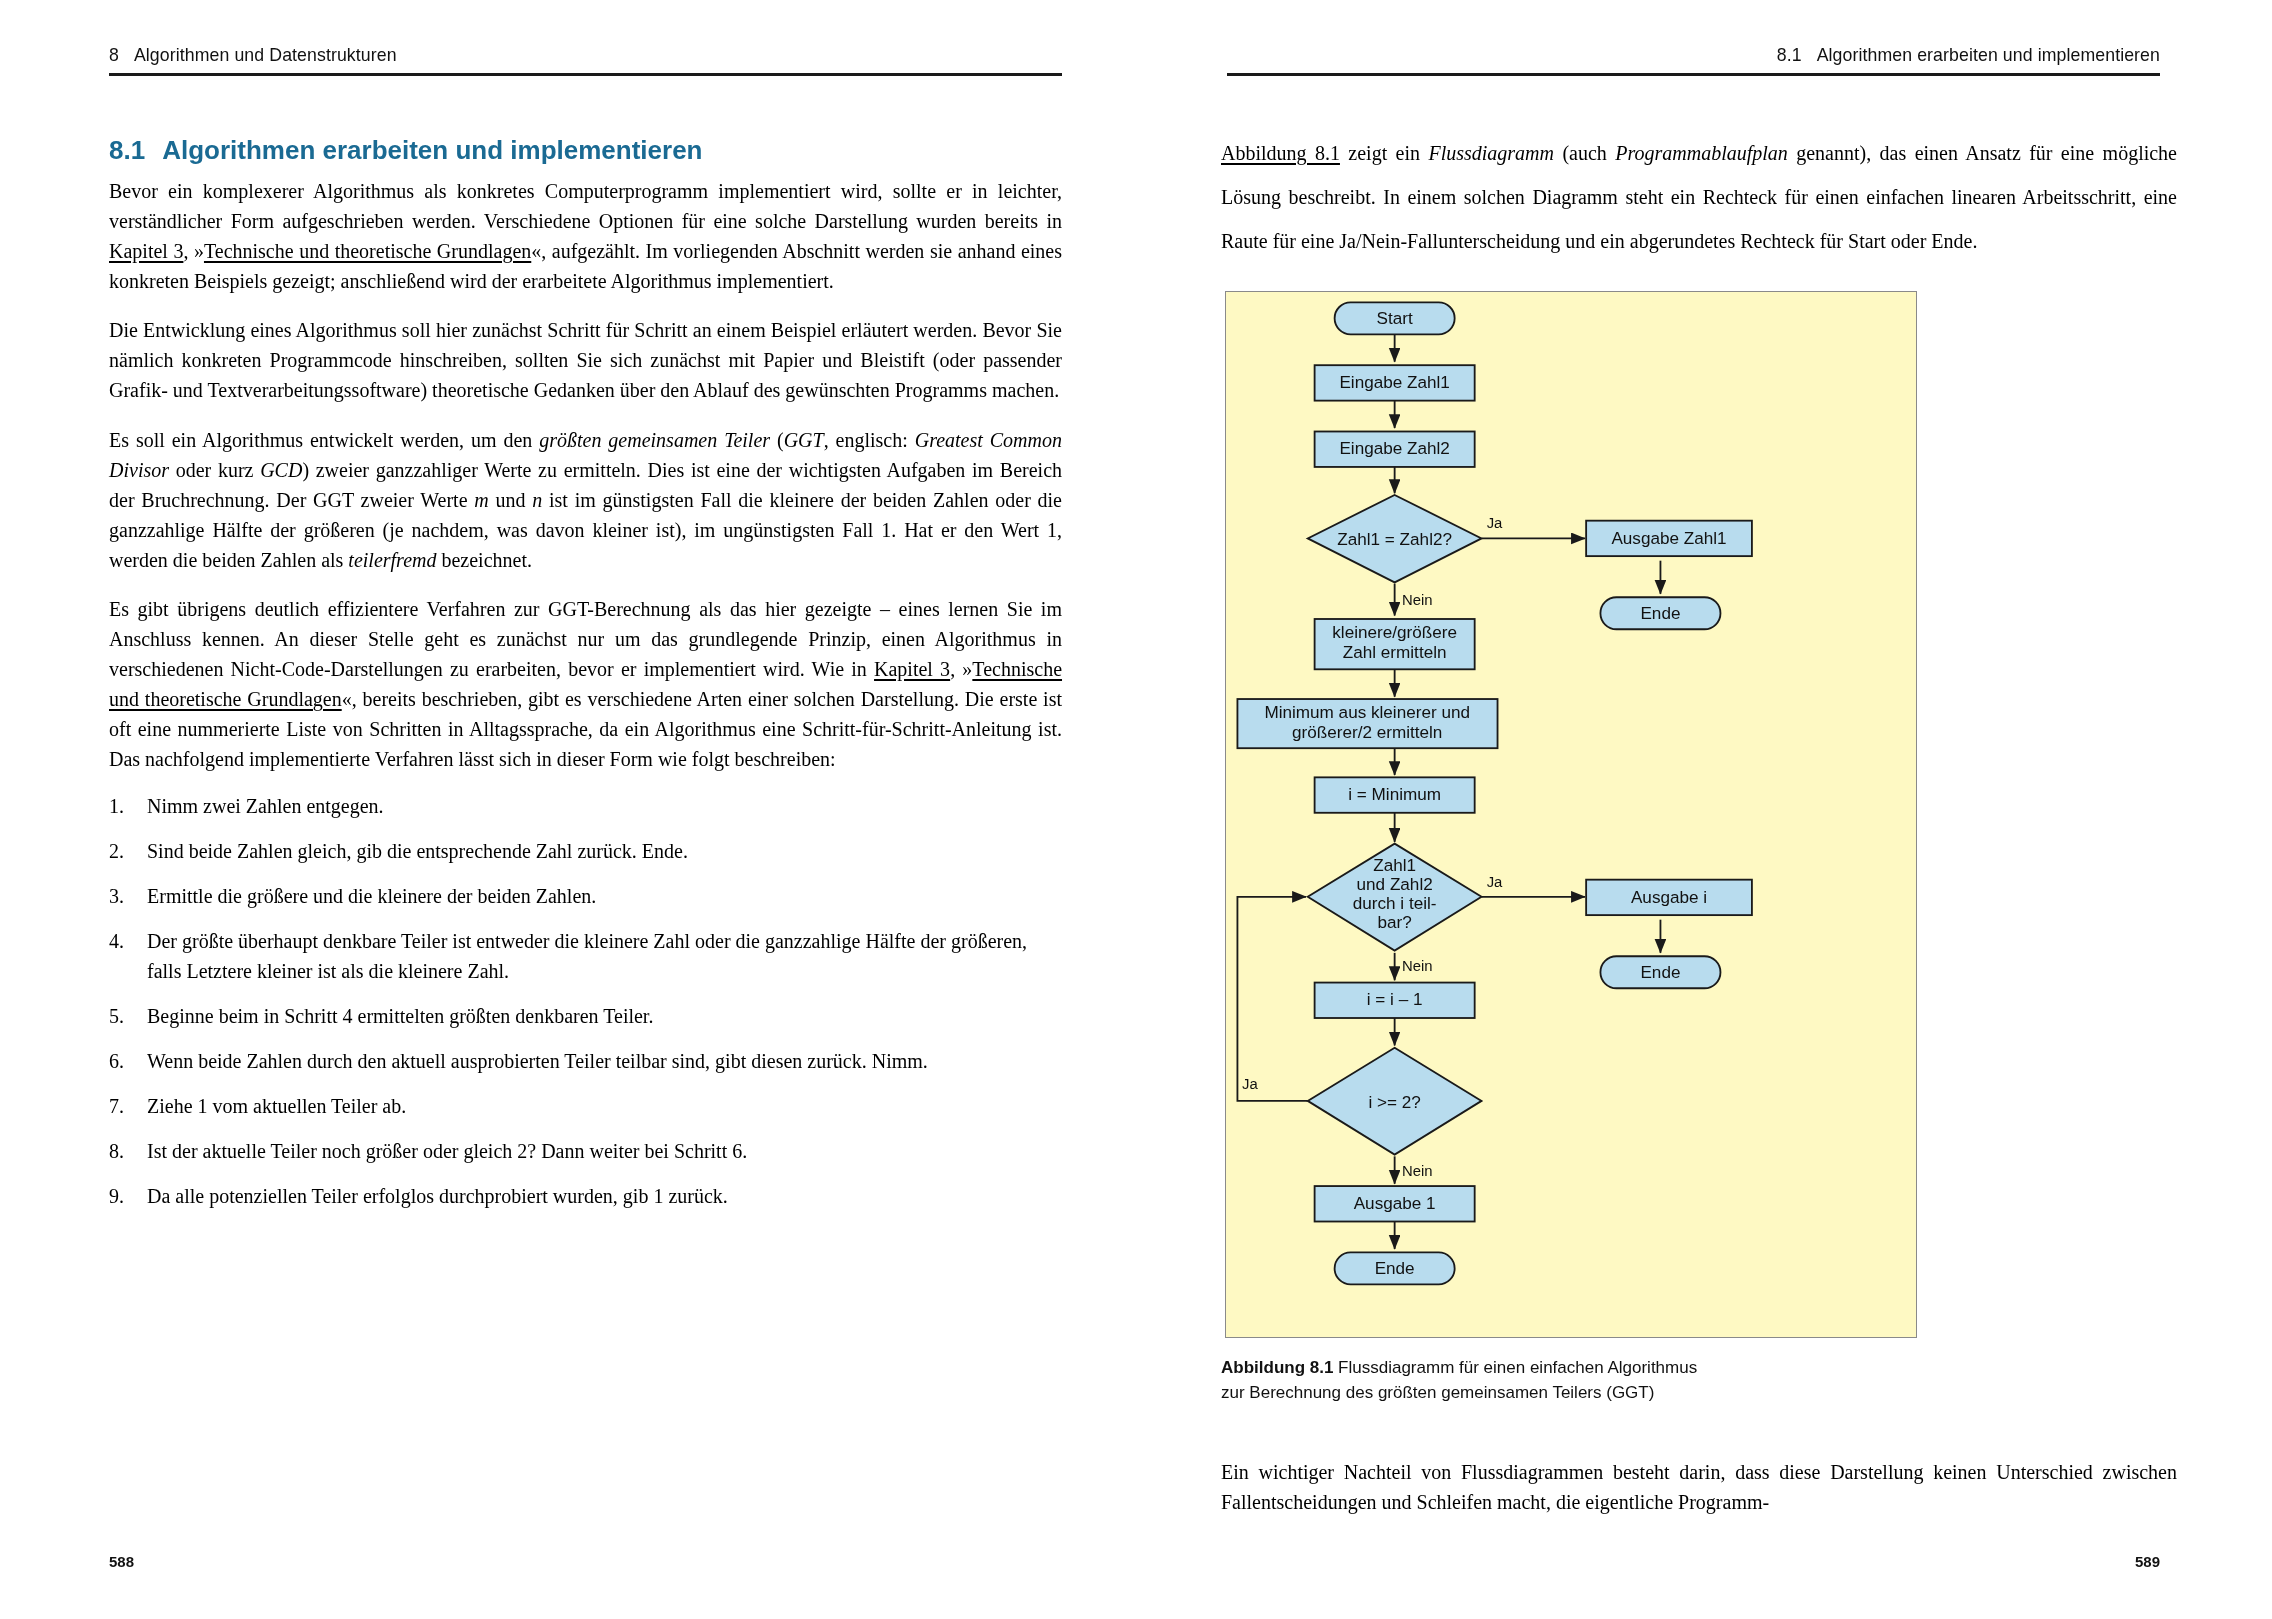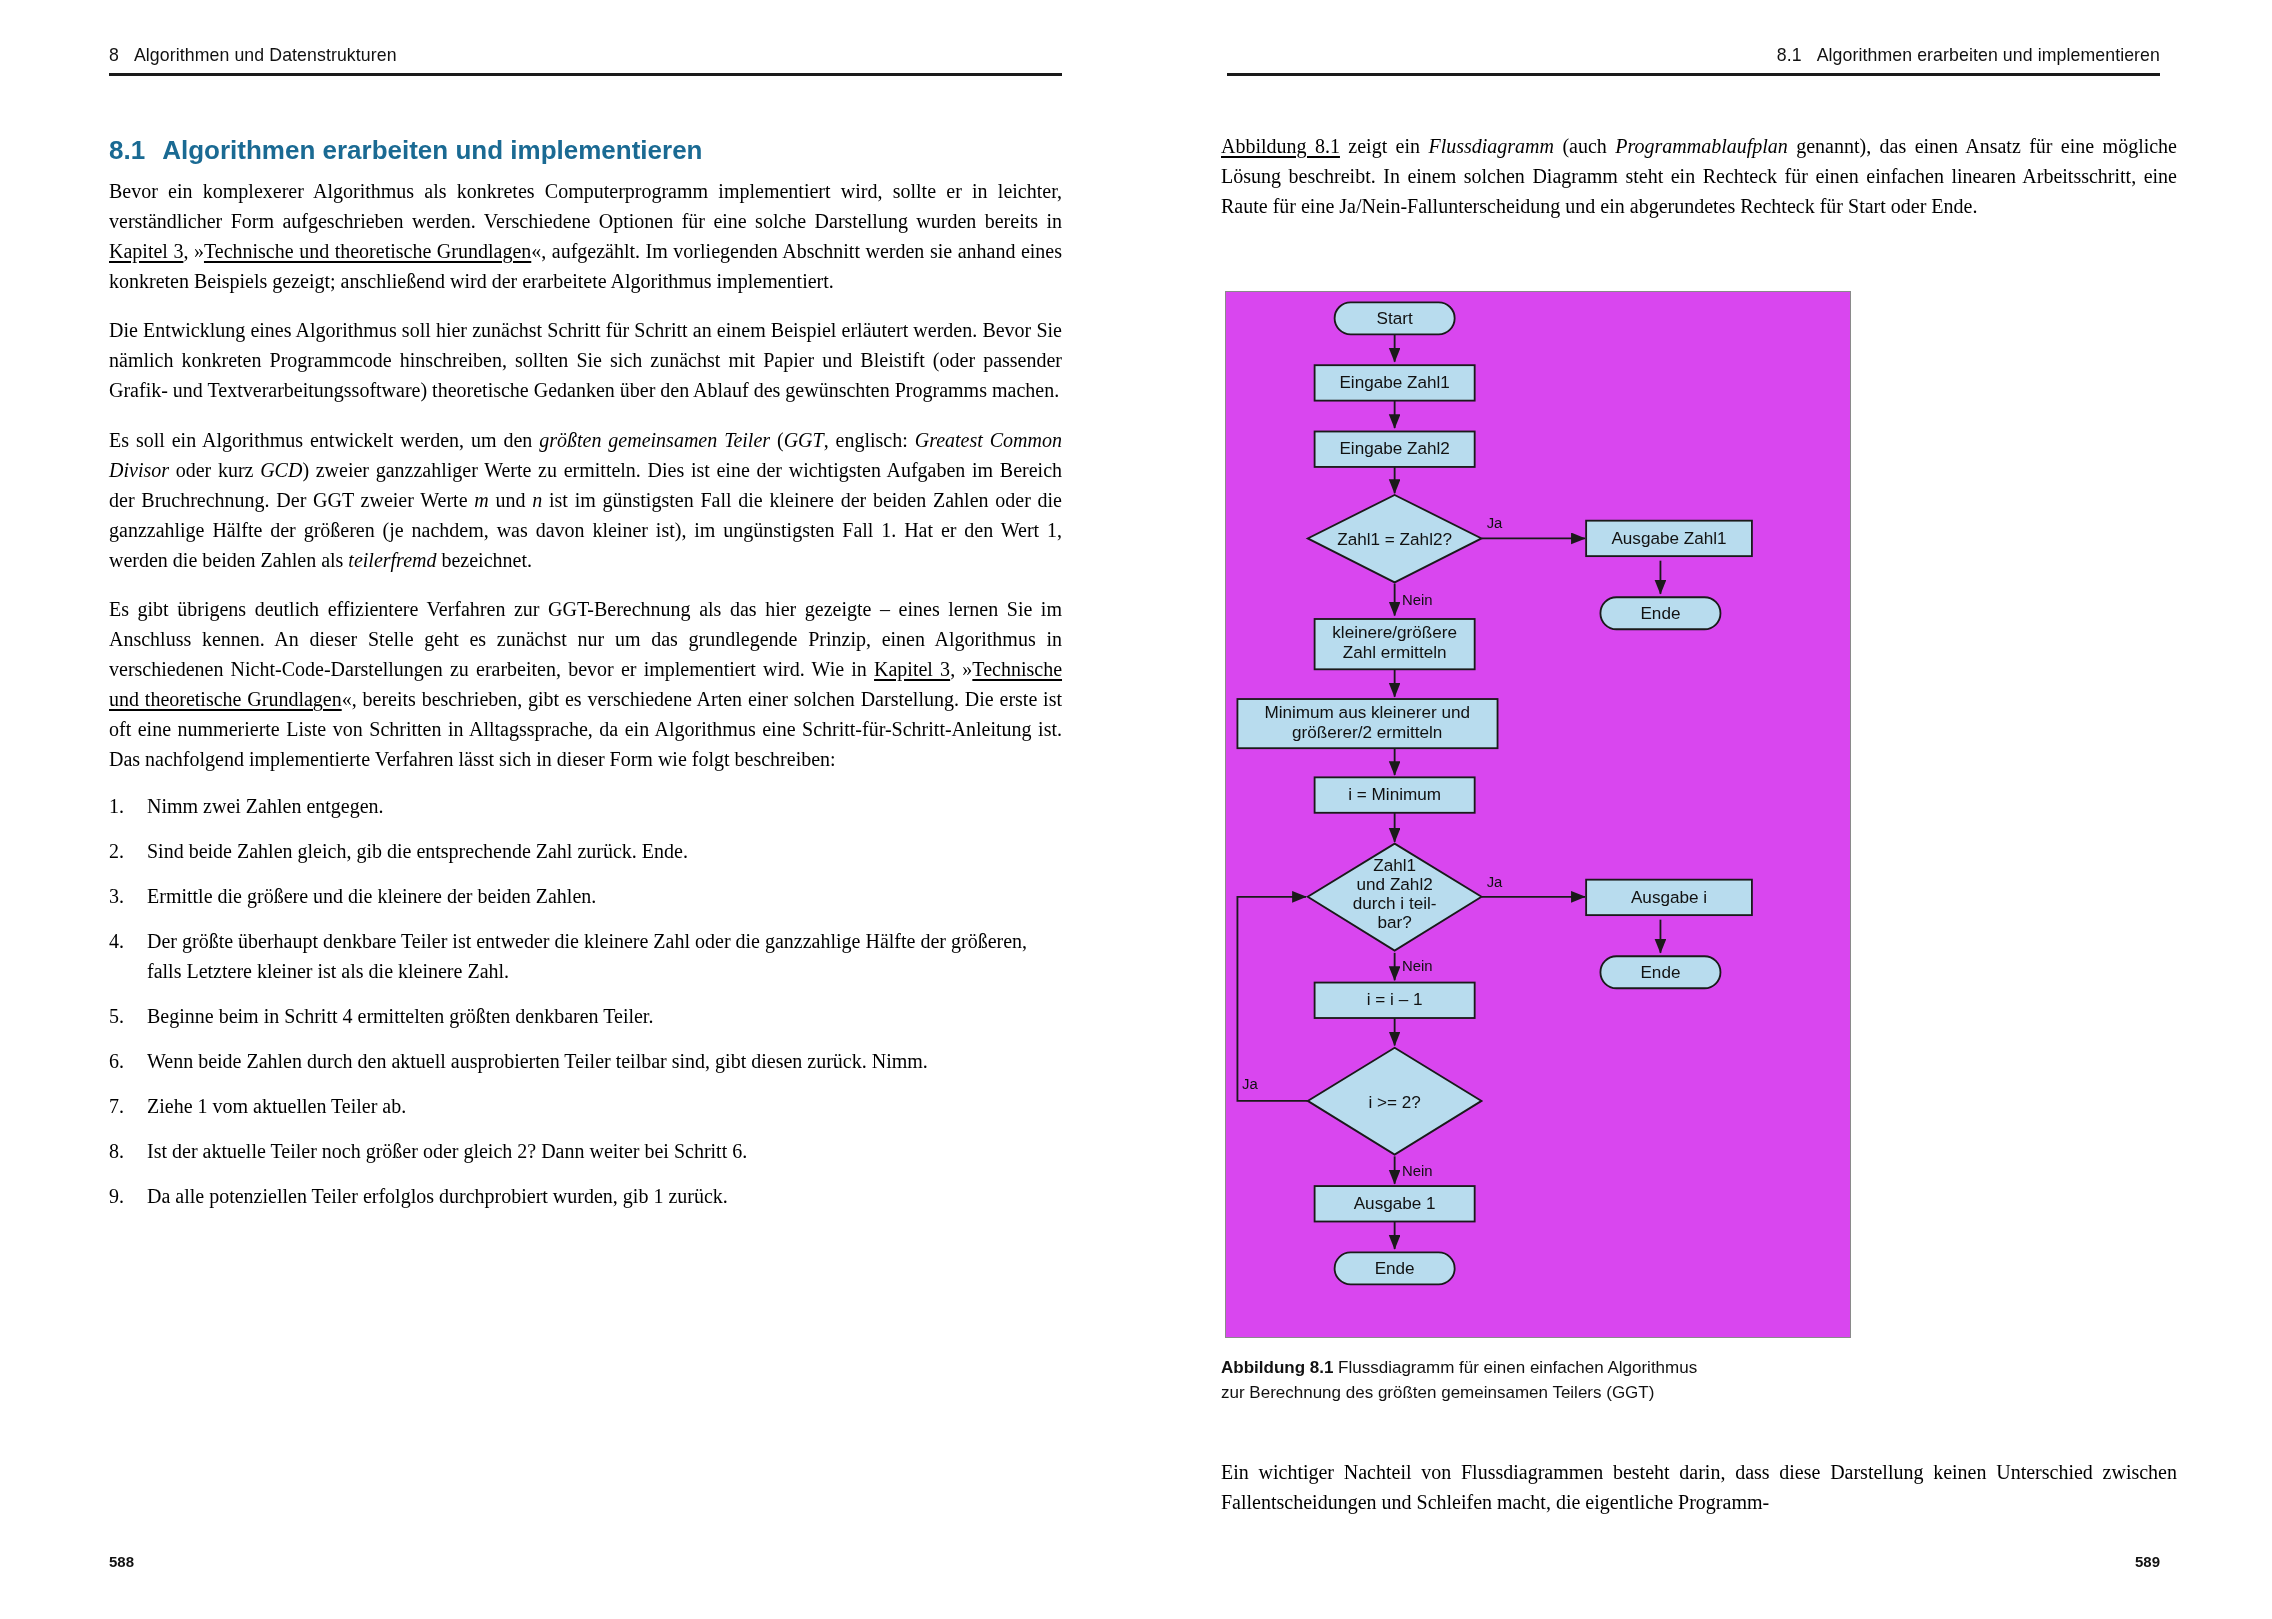--- a/index.html
+++ b/index.html
@@ -67,29 +67,29 @@
   .L .folio { left:109px; }
   .R .folio { right:112px; }
 
   
   .R .runhead { right:112px; text-align:right; }
   .R .runhead .num { margin-right:15px; }
   .R .rule { left:91px; right:112px; top:73px; }
 
   .Rcol {
     position:absolute; left:1221px; top:131px; width:956px;
-    font-size:20px; line-height:30px; text-align:justify;
+    font-size:20px; line-height:44px; text-align:justify;
   }
   .Rcol p { margin:0 0 17px 0; }
 
   
   .figbox {
     position:absolute; left:1225px; top:291px;
-    width:626px; height:1047px;
-    border:1.1px solid #8a8a8a; background:#d946ef;
+    width:692px; height:1047px;
+    border:1.1px solid #8a8a8a; background:#fef9c3;
     box-sizing:border-box;
   }
   .fig-svg { position:absolute; left:0; top:0; }
 
   .figcap {
     position:absolute; left:1221px; top:1355px; width:857px;
     font-family:"Liberation Sans", sans-serif;
     font-size:17px; line-height:25px; color:#111;
   }
   .figcap b { font-weight:700; }

